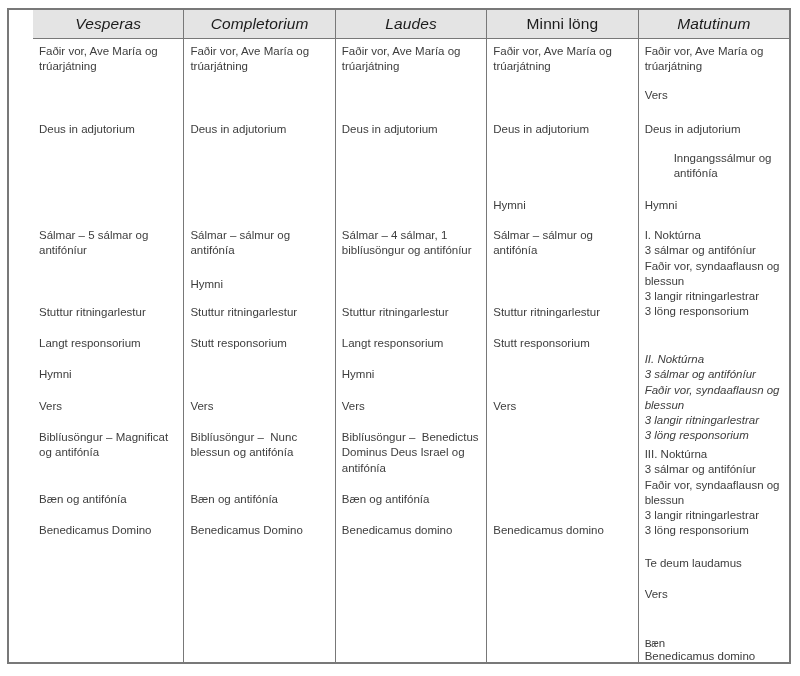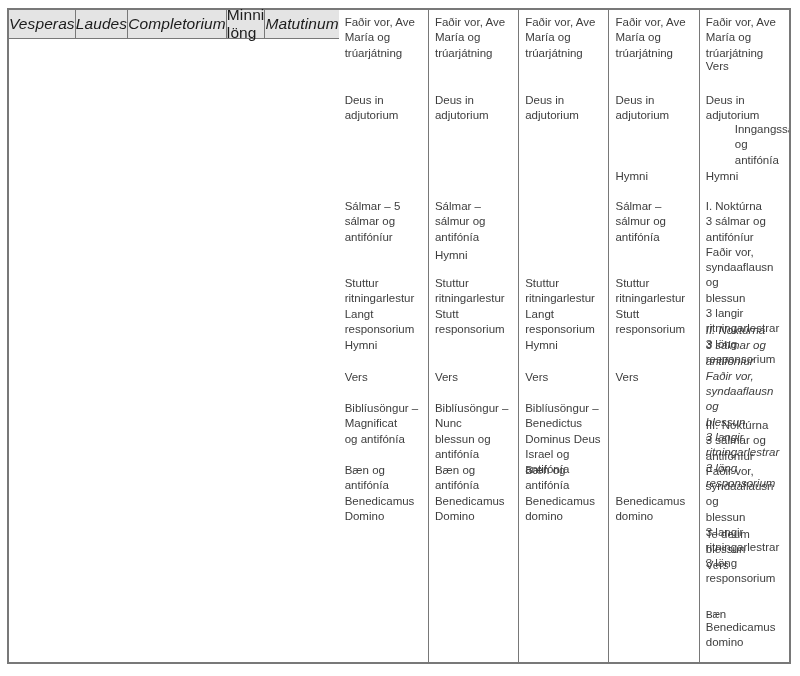--- a/index.html
+++ b/index.html
@@ -4,21 +4,21 @@
 <style>
   html,body{margin:0;padding:0;}
   body{
     width:800px;height:676px;background:#ffffff;
     font-family:"Liberation Sans",sans-serif;
     position:relative;overflow:hidden;
   }
   .liturgy-table{
     position:absolute;left:7px;top:8px;width:784px;height:656px;
     box-sizing:border-box;border:2px solid #787878;background:#ffffff;
-    display:flex;flex-direction:row;
+    display:flex;flex-direction:column;padding-left:24px;
   }
   .header-row{
     display:flex;height:28px;flex:0 0 28px;
     background:#e4e4e4;border-bottom:1px solid #787878;
   }
   .hcell{
     flex:1 1 0;display:flex;align-items:center;justify-content:center;
     font-size:15.5px;color:#1c1c1c;border-right:1px solid #787878;
     box-sizing:border-box;letter-spacing:.1px;
   }
@@ -35,22 +35,22 @@
     font-size:11.5px;line-height:15.3px;color:#3d3d3d;
     white-space:pre-wrap;
   }
 </style>
 </head>
 <body>
 
 <div class="liturgy-table">
   <div class="header-row">
       <div class="hcell it">Vesperas</div>
+      <div class="hcell it">Completorium</div>
       <div class="hcell it">Laudes</div>
-      <div class="hcell it">Completorium</div>
       <div class="hcell">Minni löng</div>
       <div class="hcell it">Matutinum</div>
     </div>
   <div class="body-row">
       <div class="bcell">
         <div class="item" style="top: 5px;">Faðir vor, Ave María og
 trúarjátning</div>
         <div class="item" style="top: 83px;">Deus in adjutorium</div>
         <div class="item" style="top: 189px;">Sálmar – 5 sálmar og
 antifóníur</div>
@@ -75,20 +75,22 @@
         <div class="item" style="top: 360px;">Vers</div>
         <div class="item" style="top: 391px;">Biblíusöngur –  Nunc
 blessun og antifónía</div>
         <div class="item" style="top: 453px;">Bæn og antifónía</div>
         <div class="item" style="top: 484px;">Benedicamus Domino</div>
       </div>
       <div class="bcell">
         <div class="item" style="top: 5px;">Faðir vor, Ave María og
 trúarjátning</div>
         <div class="item" style="top: 83px;">Deus in adjutorium</div>
+        <div class="item" style="top: 189px;">Sálmar – 4 sálmar, 1
+biblíusöngur og antifóníur</div>
         <div class="item" style="top: 266px;">Stuttur ritningarlestur</div>
         <div class="item" style="top: 297px;">Langt responsorium</div>
         <div class="item" style="top: 328px;">Hymni</div>
         <div class="item" style="top: 360px;">Vers</div>
         <div class="item" style="top: 391px;">Biblíusöngur –  Benedictus
 Dominus Deus Israel og
 antifónía</div>
         <div class="item" style="top: 453px;">Bæn og antifónía</div>
         <div class="item" style="top: 484px;">Benedicamus domino</div>
       </div>
@@ -123,19 +125,19 @@
 Faðir vor, syndaaflausn og
 blessun
 3 langir ritningarlestrar
 3 löng responsorium</div>
         <div class="item" style="top: 408px;">III. Noktúrna
 3 sálmar og antifóníur
 Faðir vor, syndaaflausn og
 blessun
 3 langir ritningarlestrar
 3 löng responsorium</div>
-        <div class="item" style="top: 517px;">Te deum blessun</div>
+        <div class="item" style="top: 517px;">Te deum laudamus</div>
         <div class="item" style="top: 548px;">Vers</div>
         <div class="item" style="top: 597px; font-family: Liberation Mono, monospace;">Bæn</div>
         <div class="item" style="top: 610px;">Benedicamus domino</div>
       </div>
     </div>
 </div>
 
 </body></html>

